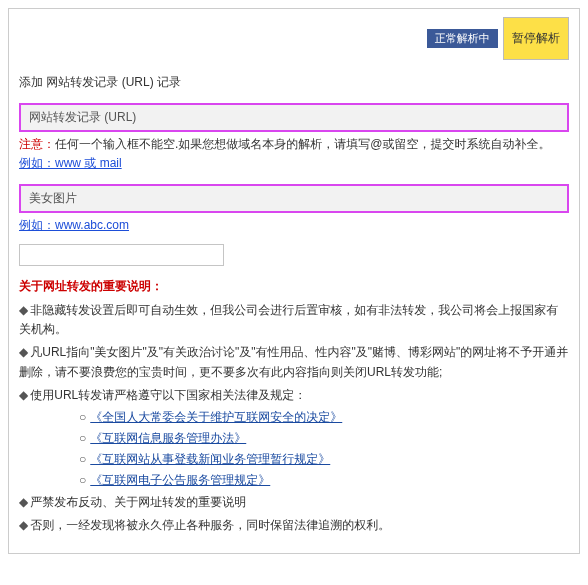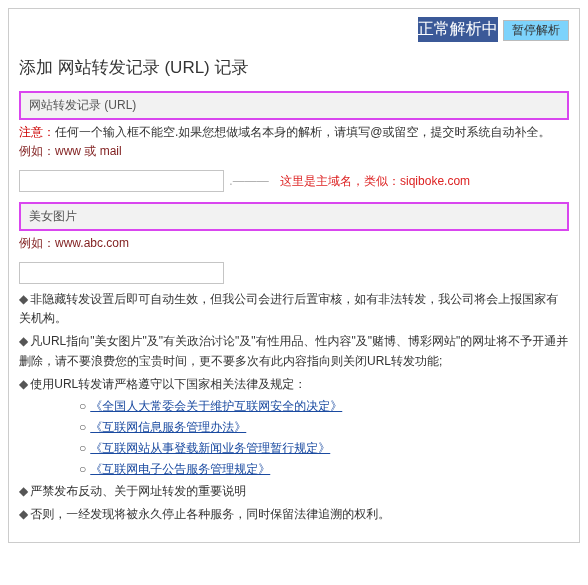--- a/index.html
+++ b/index.html
@@ -1,24 +1,24 @@
 <!DOCTYPE html>
 <html><head>
 <meta charset="utf-8">
 <style>
 * { margin: 0; padding: 0; box-sizing: border-box; }
 body { font-family: "Microsoft YaHei", Arial, sans-serif; font-size: 12px; color: #333; background: #fff; width: 588px; }
 .container { border: 1px solid #ccc; margin: 8px; padding: 0 10px 10px; }
 .top-buttons { text-align: right; padding: 8px 0; }
-.btn-blue { background: #3b5998; color: #fff; padding: 2px 0; font-size: 16px; border: none; cursor: pointer; }
-.btn-gray { background: #7dd3fc; color: #333; padding: 1px 8px; font-size: 12px; border: 1px solid #bbb; cursor: pointer; margin-left: 2px; }
-.section-title { font-size: 17px; padding: 6px 0; color: #333; }
+.btn-blue { background: #3b5998; color: #fff; padding: 2px 8px; font-size: 11px; border: none; cursor: pointer; }
+.btn-gray { background: #fde047; color: #333; padding: 12px 8px; font-size: 12px; border: 1px solid #bbb; cursor: pointer; margin-left: 2px; }
+.section-title { font-size: 12px; padding: 6px 0; color: #333; }
 .section-header { background: #f2f2f2; border: 2px solid #d946ef; padding: 4px 8px; font-size: 12px; color: #555; margin-top: 6px; }
 .notice { color: #c00; padding: 4px 0 2px; }
-.example { color: #7f1d1d; padding: 0 0 6px; }
+.example { color: #1d4ed8; padding: 0 0 6px; text-decoration: underline; }
 .input-row { padding: 4px 0; }
 input[type="text"] { border: 1px solid #c5c5c5; padding: 3px 4px; width: 205px; font-size: 12px; }
 .domain-suffix { color: #aaa; margin-left: 2px; }
 .red-label { color: #d22; margin-left: 8px; }
 .important-title { color: #c00; font-weight: bold; padding: 8px 0 4px; }
 .info-list { padding: 0 0 6px; }
 .info-item { padding: 2px 0; line-height: 1.6; }
 .diamond { color: #555; margin-right: 2px; }
 .sub-list { padding-left: 28px; }
 .sub-item { padding: 2px 0; margin-left: 32px; }
@@ -34,32 +34,28 @@
     <button class="btn-gray">暂停解析</button>
   </div>
 
   <div class="section-title">添加 网站转发记录 (URL) 记录</div>
 
   <div class="section-header">网站转发记录 (URL)</div>
   <div class="notice">
     <span>注意：</span><span style="color:#333">任何一个输入框不能空.如果您想做域名本身的解析，请填写@或留空，提交时系统自动补全。</span>
   </div>
   <div class="example">例如：www 或 mail</div>
-  <div class="input-row">
-    <input type="text" value="" style="">
-    <span class="domain-suffix">.———</span>
-    <span class="red-label">这里是主域名，类似：siqiboke.com</span>
-  </div>
 
   <div class="section-header">美女图片</div>
   <div class="example" style="padding-top:4px">例如：www.abc.com</div>
   <div class="input-row">
     <input type="text" value="" style="">
   </div>
 
+  <div class="important-title">关于网址转发的重要说明：</div>
   <div class="info-list">
     <div class="info-item"><span class="diamond">◆</span><span>非隐藏转发设置后即可自动生效，但我公司会进行后置审核，如有非法转发，我公司将会上报国家有关机构。</span></div>
     <div class="info-item"><span class="diamond">◆</span><span>凡URL指向"美女图片"及"有关政治讨论"及"有性用品、性内容"及"赌博、博彩网站"的网址将不予开通并删除，请不要浪费您的宝贵时间，更不要多次有此内容指向则关闭URL转发功能;</span></div>
     <div class="info-item"><span class="diamond">◆</span><span>使用URL转发请严格遵守以下国家相关法律及规定：</span></div>
     <div class="sub-list">
       <div class="sub-item"><span class="circle">○</span><span class="link">《全国人大常委会关于维护互联网安全的决定》</span></div>
       <div class="sub-item"><span class="circle">○</span><span class="link">《互联网信息服务管理办法》</span></div>
       <div class="sub-item"><span class="circle">○</span><span class="link">《互联网站从事登载新闻业务管理暂行规定》</span></div>
       <div class="sub-item"><span class="circle">○</span><span class="link">《互联网电子公告服务管理规定》</span></div>
     </div>

